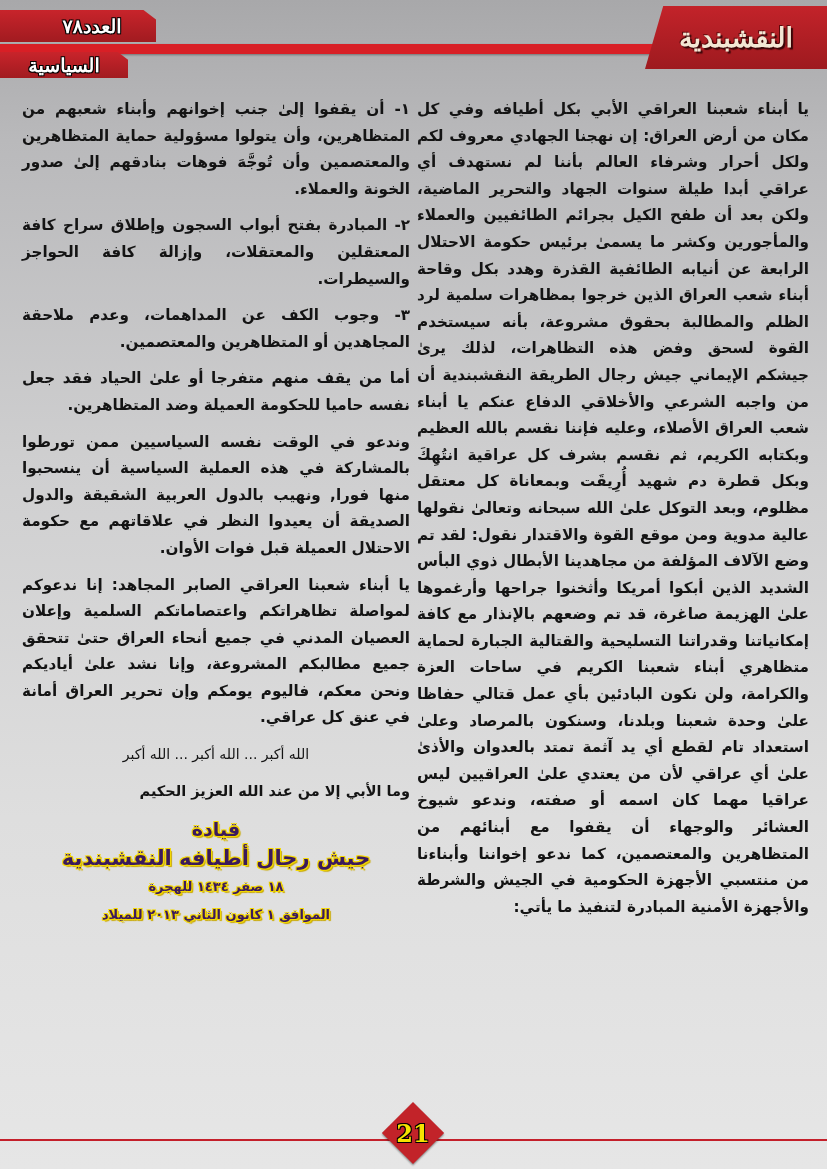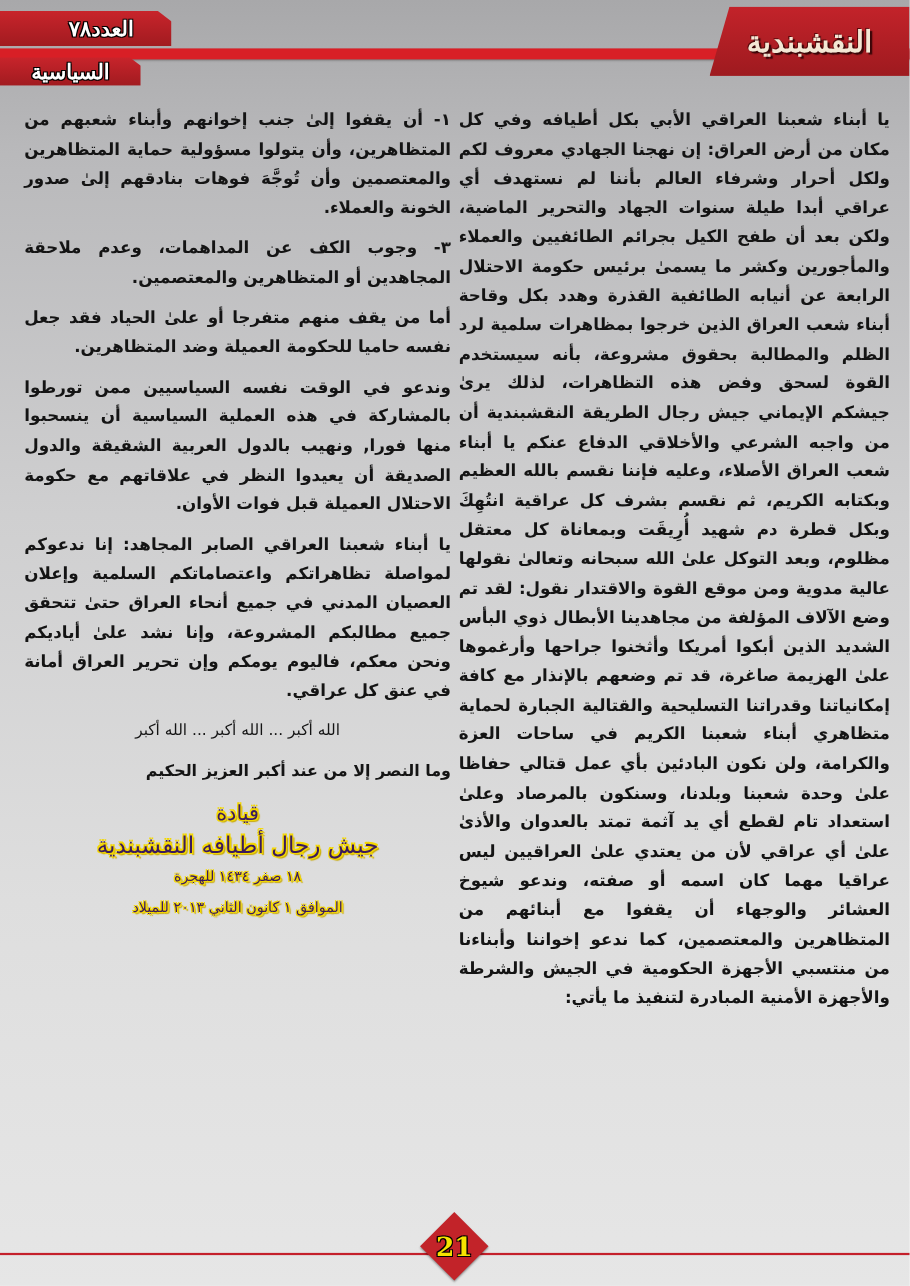--- a/index.html
+++ b/index.html
@@ -49,21 +49,21 @@
     font-family: "DejaVu Sans", sans-serif; font-weight: bold;
     font-size: 15.2px; line-height: 26.6px; color: #141414;
   }
   .col-right { right: 18px; top: 96px; width: 392px; }
   .col-left { left: 22px; top: 96px; width: 388px; }
   .col p { margin: 0 0 10px 0; }
   .centered { text-align: center !important; font-weight: normal; }
   .takbir { font-size: 14px; margin-top: 4px !important; }
   .closing { text-align: right; font-size: 14.5px; margin-top: 6px !important; }
   .sig {
-    text-align: center; color: #3b1a5c; font-weight: normal;
+    text-align: center; color: #3b1a5c; font-weight: bold;
     text-shadow: 1px 1px 0 #f4d800, -1px -1px 0 #f4d800, 1px -1px 0 #f4d800, -1px 1px 0 #f4d800, 2px 2px 1px #c9a900;
   }
   .sig-title { font-size: 19px; margin-top: 12px !important; margin-bottom: 2px !important; }
   .sig-org { font-size: 21px; margin-bottom: 4px !important; }
   .sig-date { font-size: 13px; margin-bottom: 4px !important; line-height: 24px; }
   
   .footer-line {
     position: absolute; left: 0; right: 0; top: 1139px; height: 2px; background: #c4202b;
   }
   .page-num {
@@ -92,26 +92,27 @@
 <div class="section-tag">
   <span>السياسية</span>
 </div>
 
 <div class="col col-right">
   <p>يا أبناء شعبنا العراقي الأبي بكل أطيافه وفي كل مكان من أرض العراق: إن نهجنا الجهادي معروف لكم ولكل أحرار وشرفاء العالم بأننا لم نستهدف أي عراقي أبدا طيلة سنوات الجهاد والتحرير الماضية، ولكن بعد أن طفح الكيل بجرائم الطائفيين والعملاء والمأجورين وكشر ما يسمىٰ برئيس حكومة الاحتلال الرابعة عن أنيابه الطائفية القذرة وهدد بكل وقاحة أبناء شعب العراق الذين خرجوا بمظاهرات سلمية لرد الظلم والمطالبة بحقوق مشروعة، بأنه سيستخدم القوة لسحق وفض هذه التظاهرات، لذلك يرىٰ جيشكم الإيماني جيش رجال الطريقة النقشبندية أن من واجبه الشرعي والأخلاقي الدفاع عنكم يا أبناء شعب العراق الأصلاء، وعليه فإننا نقسم بالله العظيم وبكتابه الكريم، ثم نقسم بشرف كل عراقية انتُهِكَ وبكل قطرة دم شهيد أُرِيقَت وبمعاناة كل معتقل مظلوم، وبعد التوكل علىٰ الله سبحانه وتعالىٰ نقولها عالية مدوية ومن موقع القوة والاقتدار نقول: لقد تم وضع الآلاف المؤلفة من مجاهدينا الأبطال ذوي البأس الشديد الذين أبكوا أمريكا وأثخنوا جراحها وأرغموها علىٰ الهزيمة صاغرة، قد تم وضعهم بالإنذار مع كافة إمكانياتنا وقدراتنا التسليحية والقتالية الجبارة لحماية متظاهري أبناء شعبنا الكريم في ساحات العزة والكرامة، ولن نكون البادئين بأي عمل قتالي حفاظا علىٰ وحدة شعبنا وبلدنا، وسنكون بالمرصاد وعلىٰ استعداد تام لقطع أي يد آثمة تمتد بالعدوان والأذىٰ علىٰ أي عراقي لأن من يعتدي علىٰ العراقيين ليس عراقيا مهما كان اسمه أو صفته، وندعو شيوخ العشائر والوجهاء أن يقفوا مع أبنائهم من المتظاهرين والمعتصمين، كما ندعو إخواننا وأبناءنا من منتسبي الأجهزة الحكومية في الجيش والشرطة والأجهزة الأمنية المبادرة لتنفيذ ما يأتي:</p>
 </div>
 
 <div class="col col-left">
   <p>١- أن يقفوا إلىٰ جنب إخوانهم وأبناء شعبهم من المتظاهرين، وأن يتولوا مسؤولية حماية المتظاهرين والمعتصمين وأن تُوجَّهَ فوهات بنادقهم إلىٰ صدور الخونة والعملاء.</p>
+  <p>٢- المبادرة بفتح أبواب السجون وإطلاق سراح كافة المعتقلين والمعتقلات، وإزالة كافة الحواجز والسيطرات.</p>
   <p>٣- وجوب الكف عن المداهمات، وعدم ملاحقة المجاهدين أو المتظاهرين والمعتصمين.</p>
   <p>أما من يقف منهم متفرجا أو علىٰ الحياد فقد جعل نفسه حاميا للحكومة العميلة وضد المتظاهرين.</p>
   <p>وندعو في الوقت نفسه السياسيين ممن تورطوا بالمشاركة في هذه العملية السياسية أن ينسحبوا منها فورا, ونهيب بالدول العربية الشقيقة والدول الصديقة أن يعيدوا النظر في علاقاتهم مع حكومة الاحتلال العميلة قبل فوات الأوان.</p>
   <p>يا أبناء شعبنا العراقي الصابر المجاهد: إنا ندعوكم لمواصلة تظاهراتكم واعتصاماتكم السلمية وإعلان العصيان المدني في جميع أنحاء العراق حتىٰ تتحقق جميع مطالبكم المشروعة، وإنا نشد علىٰ أياديكم ونحن معكم، فاليوم يومكم وإن تحرير العراق أمانة في عنق كل عراقي.</p>
   <p class="centered takbir">الله أكبر ... الله أكبر ... الله أكبر</p>
-  <p class="closing">وما النصر إلا من عند أكبر العزيز الحكيم</p>
+  <p class="closing">وما الأبي إلا من عند الله العزيز الحكيم</p>
   <p class="sig sig-title">قيادة</p>
   <p class="sig sig-org">جيش رجال أطيافه النقشبندية</p>
   <p class="sig sig-date">١٨ صفر ١٤٣٤ للهجرة</p>
   <p class="sig sig-date">الموافق ١ كانون الثاني ٢٠١٣ للميلاد</p>
 </div>
 
 <div class="footer-line"></div>
 <div class="page-num"></div>
 <div class="page-num-text">21</div>
 

